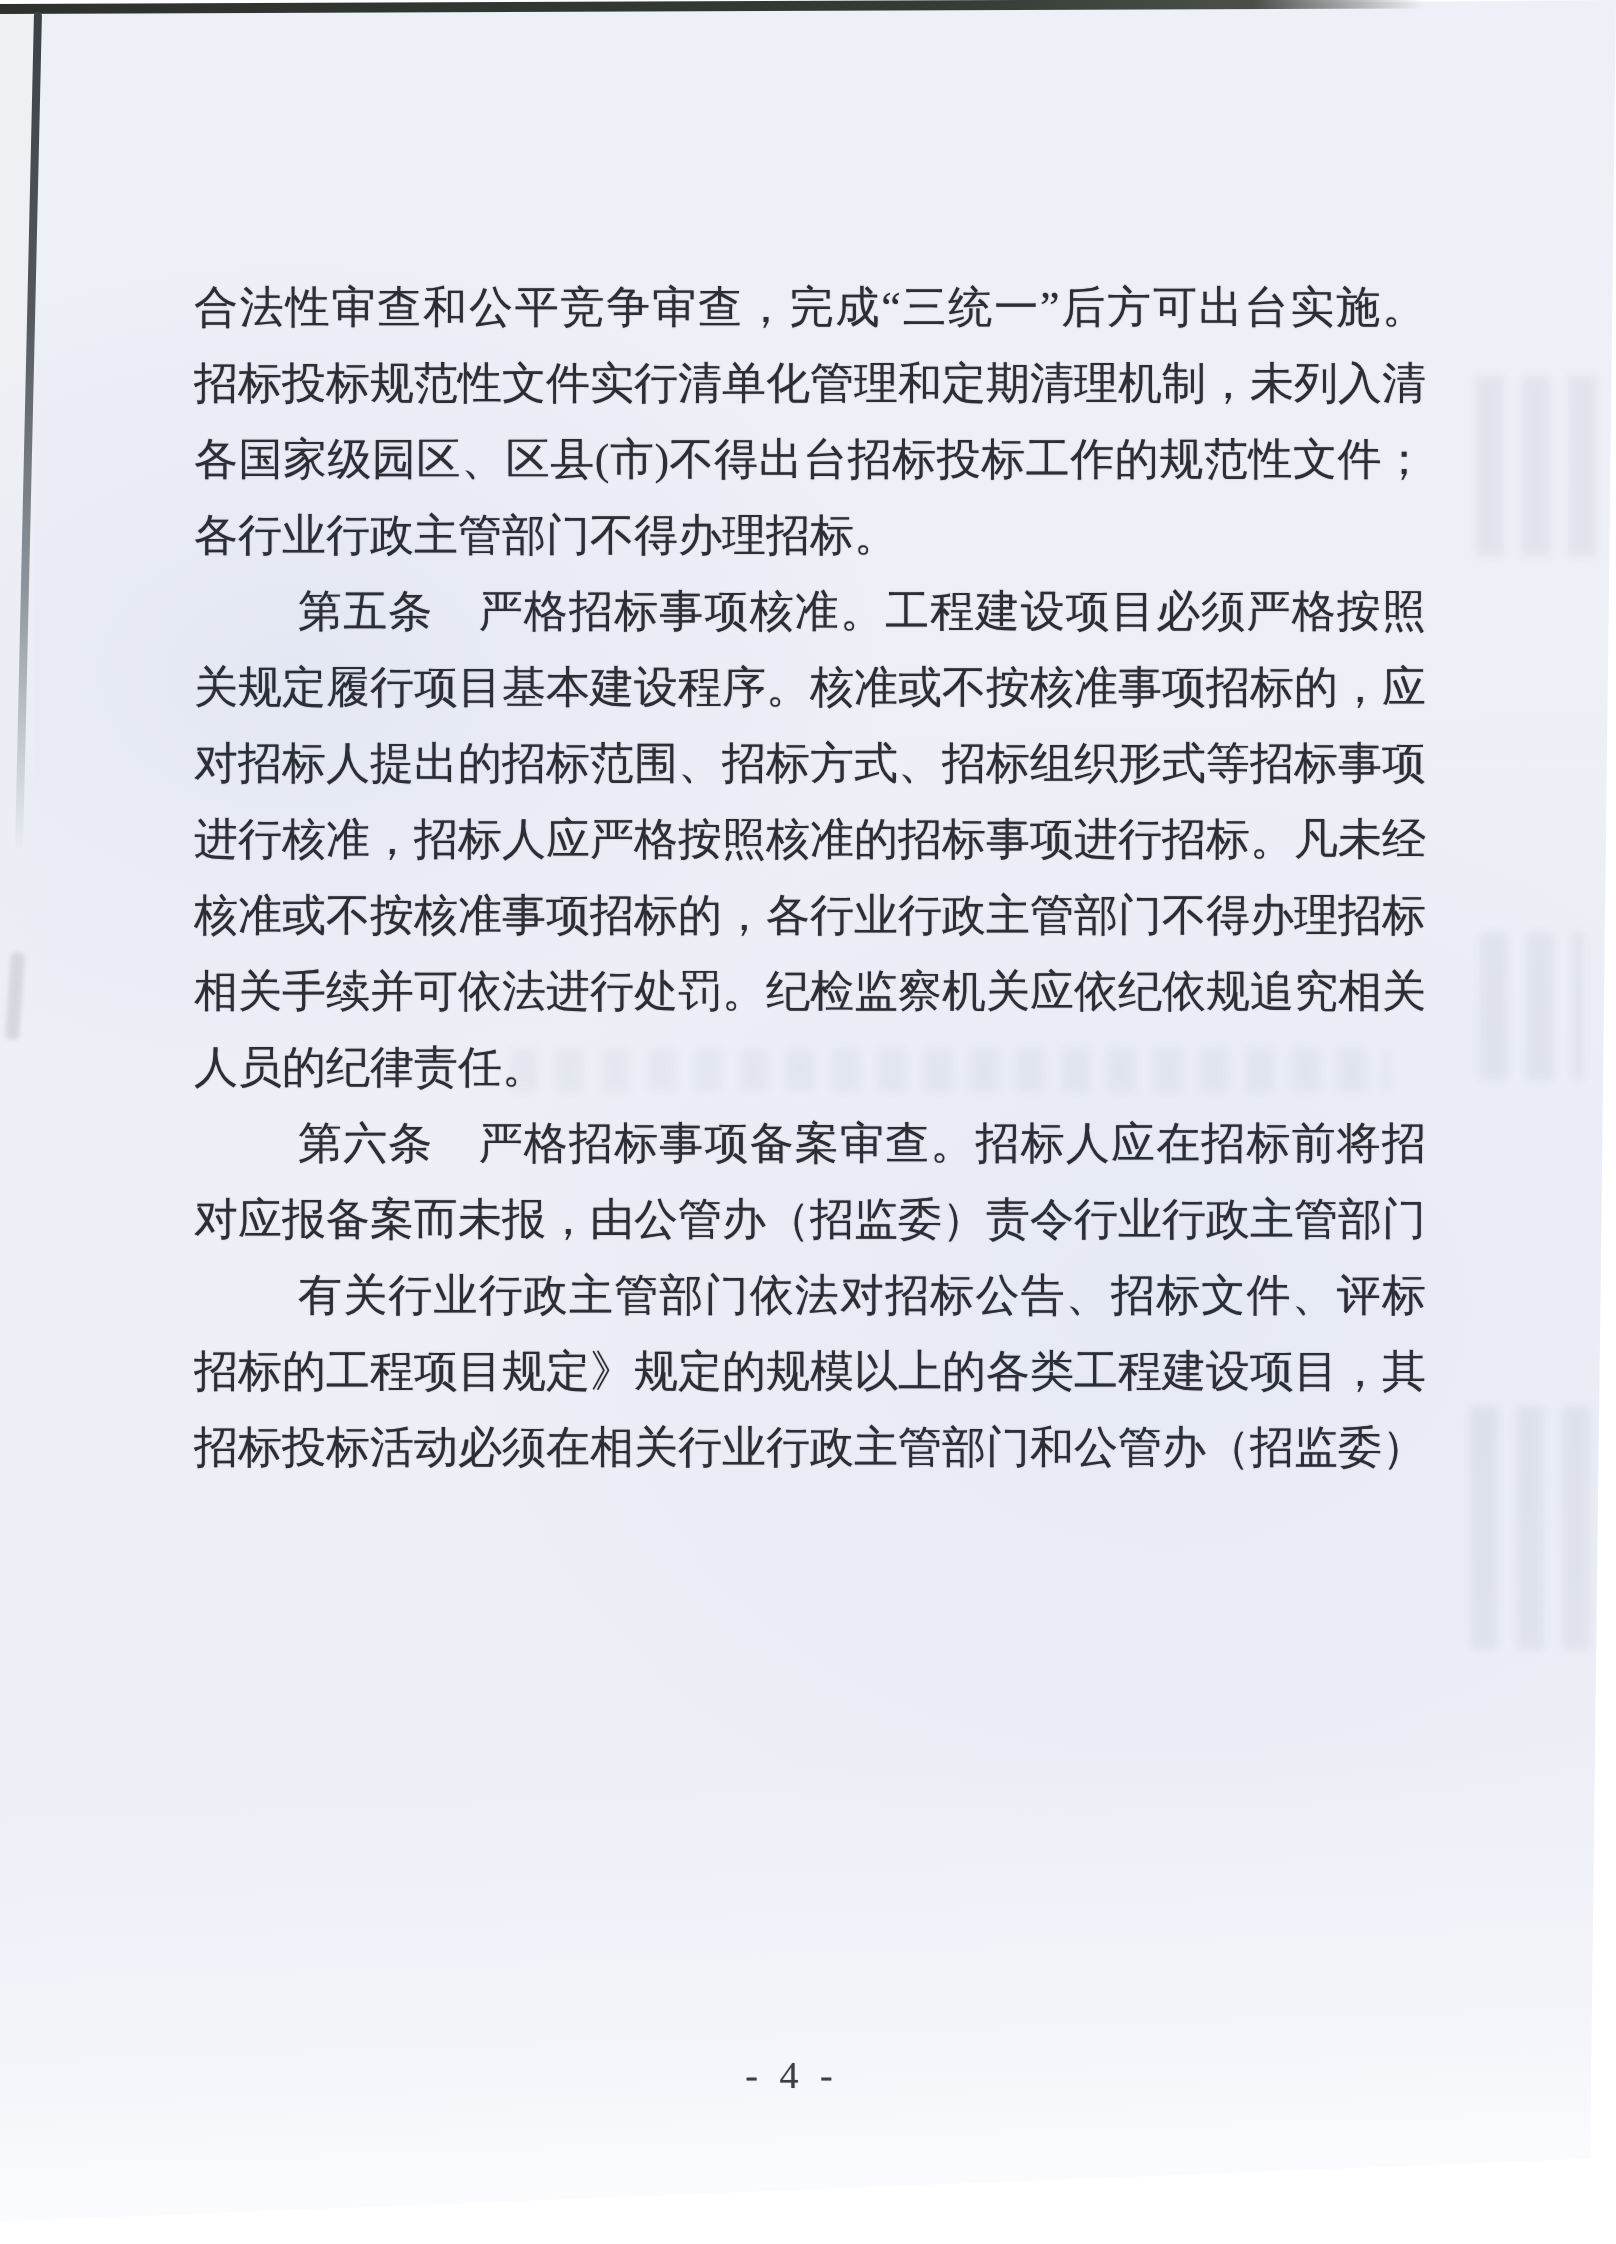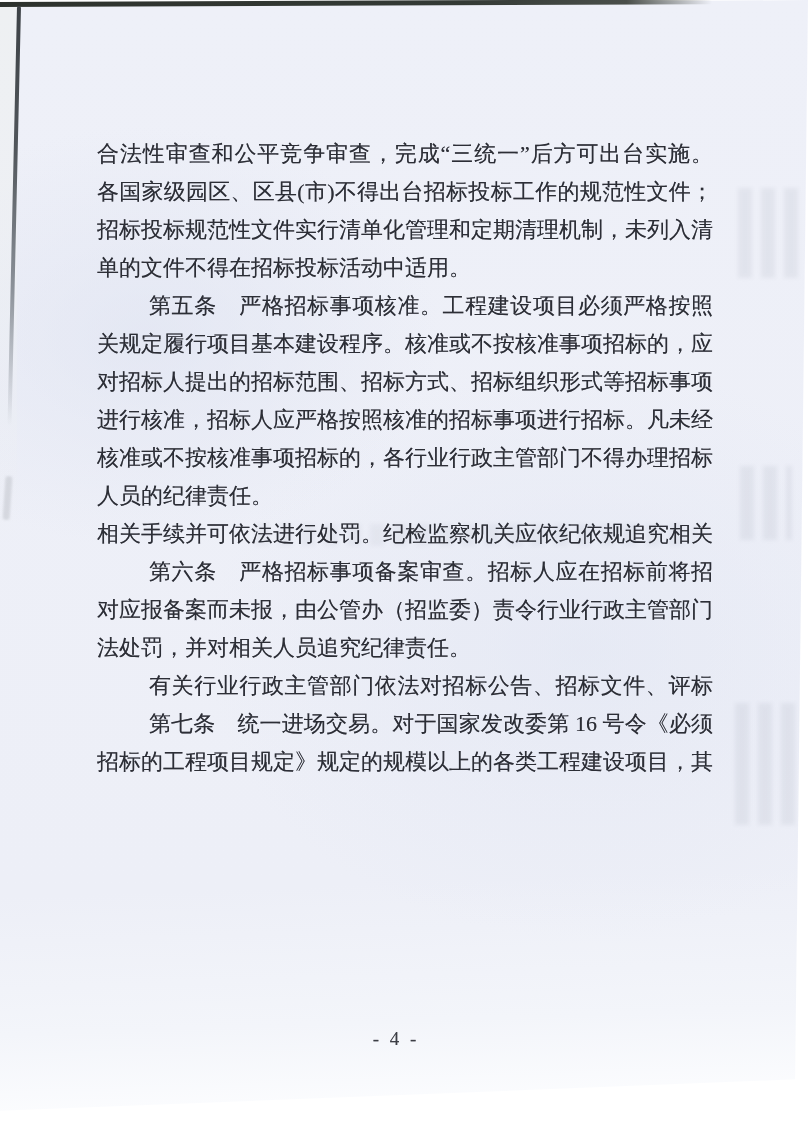--- a/index.html
+++ b/index.html
@@ -91,40 +91,39 @@
 <div class="left-edge"></div>
 <div class="edge-mark"></div>
 <div class="ghost g1"></div>
 <div class="ghost g2"></div>
 <div class="ghost g3"></div>
 <div class="ghost g4"></div>
 
 <div class="doc" style="color: rgb(44, 46, 54);">
     <div class="paragraph">
       <div class="line j">合法性审查和公平竞争审查，完成“三统一”后方可出台实施。</div>
+      <div class="line j">招标投标规范性文件实行清单化管理和定期清理机制，未列入清</div>
       <div class="line j">各国家级园区、区县(市)不得出台招标投标工作的规范性文件；</div>
-      <div class="line j">招标投标规范性文件实行清单化管理和定期清理机制，未列入清</div>
-      <div class="line">单的文件不得在招标投标活动中适用。</div>
+      <div class="line">各行业行政主管部门不得办理招标。</div>
     </div>
     <div class="paragraph">
       <div class="line j indent"><span class="lead">第五条</span>　严格招标事项核准。工程建设项目必须严格按照有</div>
       <div class="line j">关规定履行项目基本建设程序。核准或不按核准事项招标的，应</div>
       <div class="line j">对招标人提出的招标范围、招标方式、招标组织形式等招标事项</div>
       <div class="line j">进行核准，招标人应严格按照核准的招标事项进行招标。凡未经</div>
       <div class="line j">核准或不按核准事项招标的，各行业行政主管部门不得办理招标</div>
+      <div class="line j">相关手续并可依法进行处罚。纪检监察机关应依纪依规追究相关</div>
       <div class="line">人员的纪律责任。</div>
-      <div class="line j">相关手续并可依法进行处罚。纪检监察机关应依纪依规追究相关</div>
     </div>
     <div class="paragraph">
       <div class="line j indent"><span class="lead">第六条</span>　严格招标事项备案审查。招标人应在招标前将招标</div>
       <div class="line j">对应报备案而未报，由公管办（招监委）责令行业行政主管部门依</div>
-      <div class="line">法处罚，并对相关人员追究纪律责任。</div>
     </div>
     <div class="paragraph">
       <div class="line j indent">有关行业行政主管部门依法对招标公告、招标文件、评标报</div>
     </div>
     <div class="paragraph">
-      <div class="line j indent"><span class="lead">第七条</span>　统一进场交易。对于国家发改委第 16 号令《必须</div>
       <div class="line j">招标的工程项目规定》规定的规模以上的各类工程建设项目，其</div>
+      <div class="line j">招标投标活动必须在相关行业行政主管部门和公管办（招监委）</div>
     </div>
   </div>
 
 <div class="page-number">- 4 -</div>
 
 </body></html>

